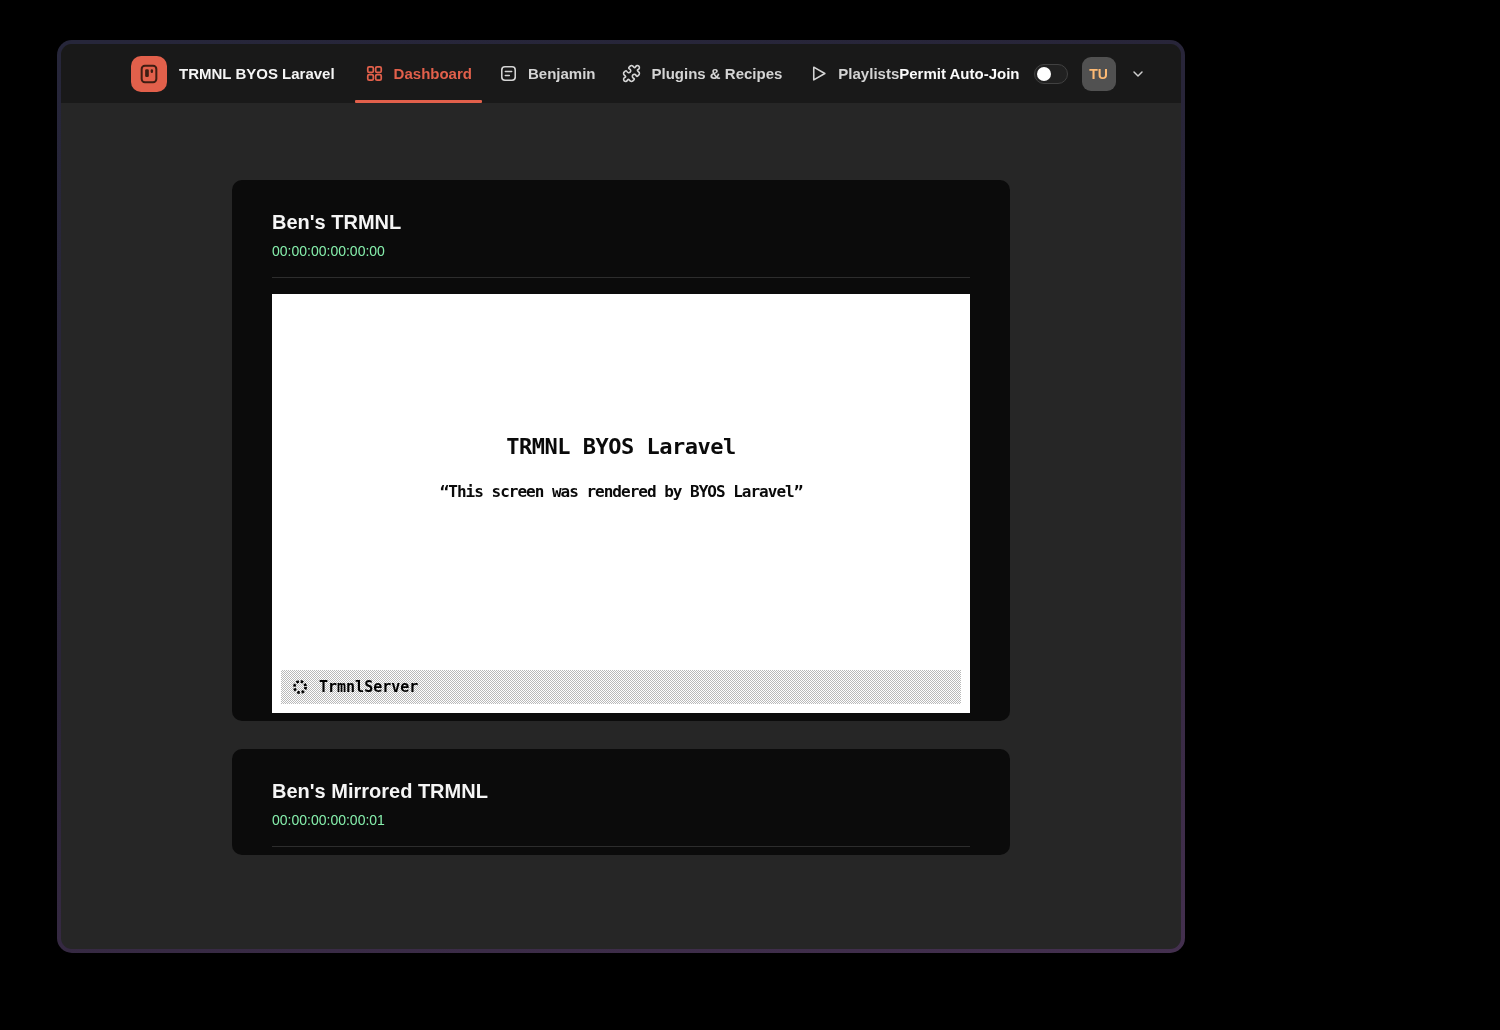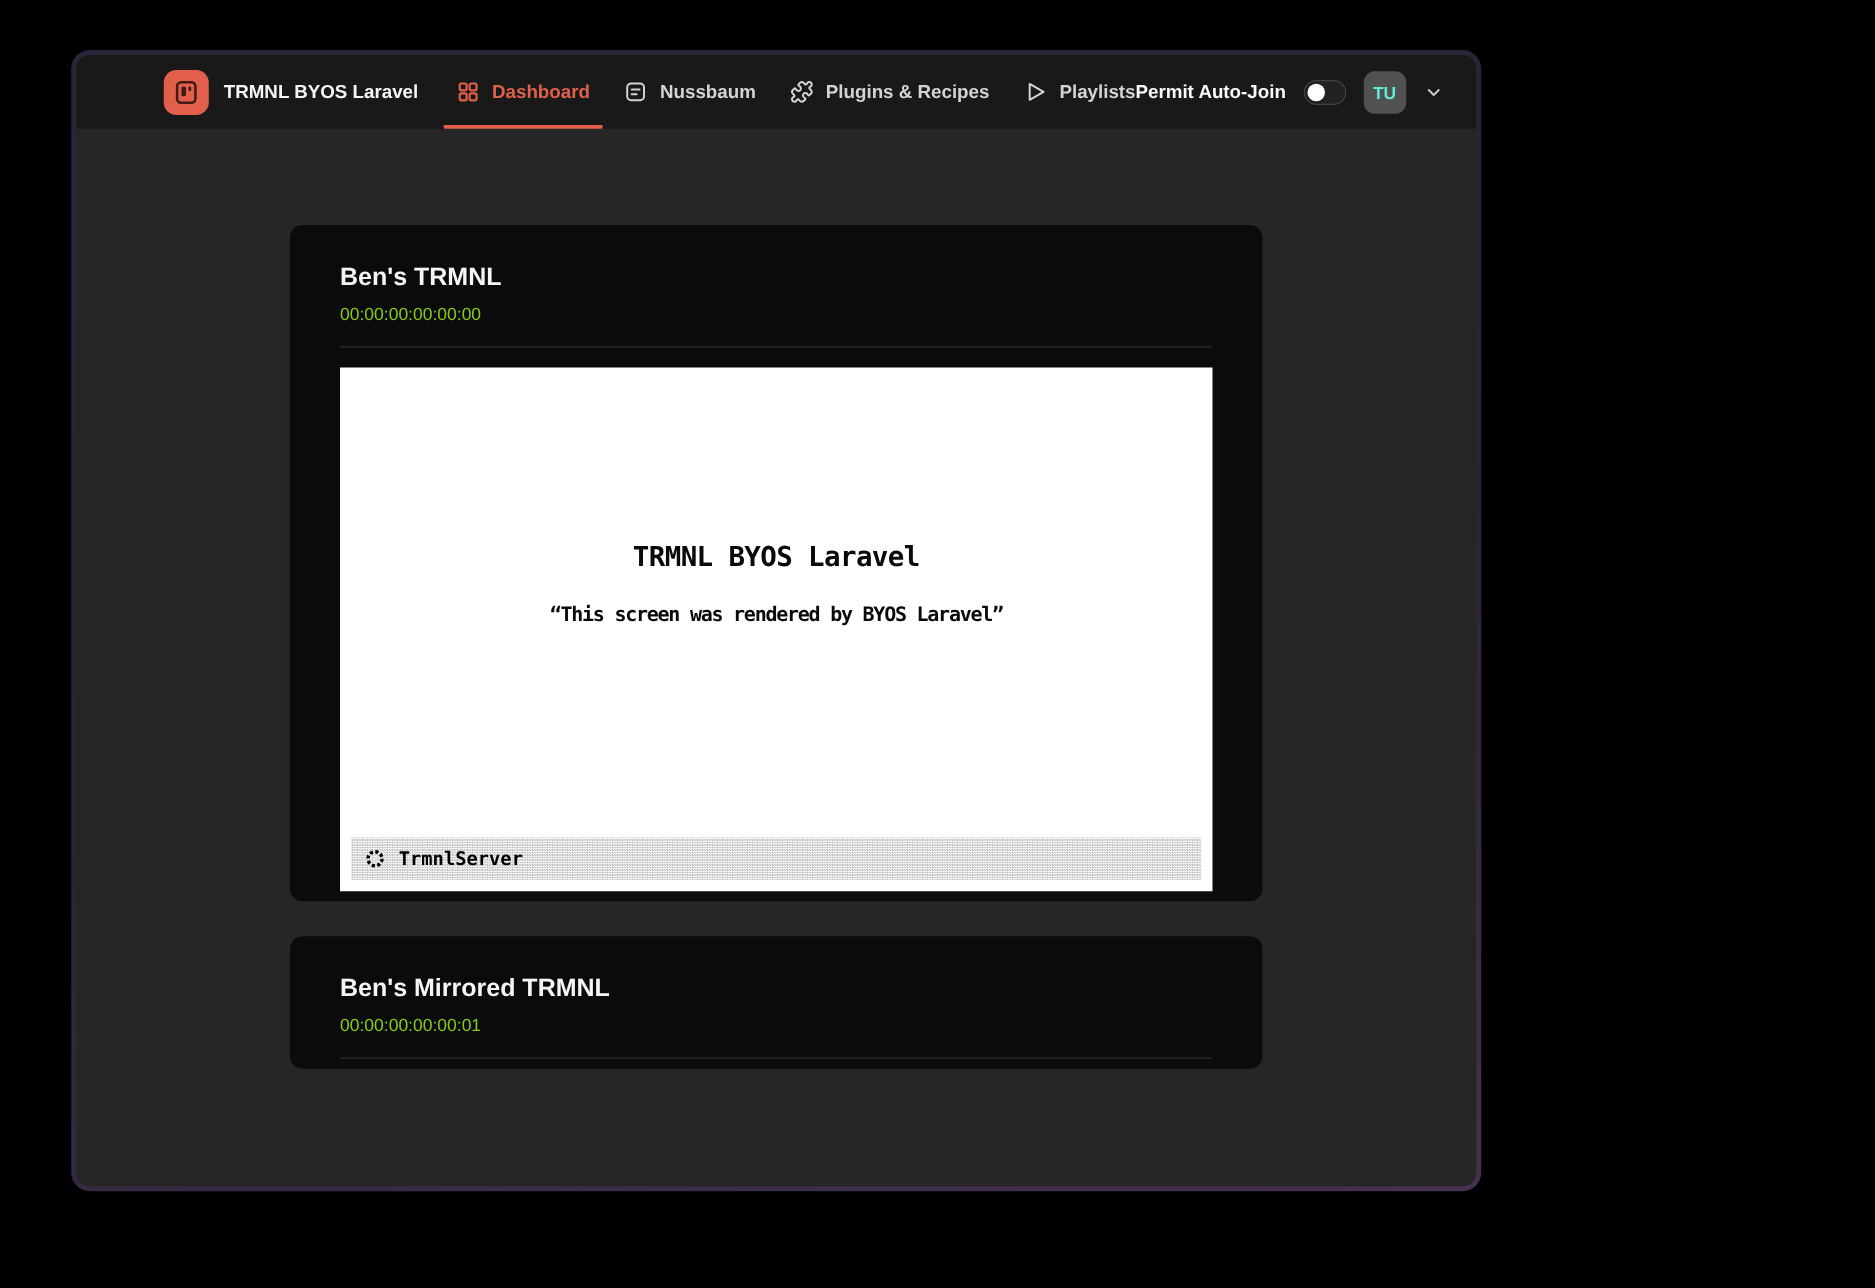--- a/index.html
+++ b/index.html
@@ -47,34 +47,34 @@
   .toggle {
     width:34px; height:20px; border-radius:10px; background:#212121;
     border:1px solid #414141; position:relative; cursor:pointer; flex:0 0 34px;
   }
   .toggle-knob {
     position:absolute; left:2px; top:2px; width:14px; height:14px;
     border-radius:50%; background:#ffffff;
   }
   .avatar {
     width:34px; height:34px; border-radius:9px; background:#515151;
-    color:#5eead4; font-size:14px; font-weight:700;
+    color:#fdba74; font-size:14px; font-weight:700;
     display:flex; align-items:center; justify-content:center; cursor:pointer;
   }
   .chevron { display:flex; align-items:center; cursor:pointer; color:#cfcfcf; }
 
   
   .main { flex:1; overflow:hidden; padding-top:77px; }
   .device-card {
     width:778px; margin:0 auto; background:#0b0b0b; border-radius:10px;
     padding:28px 40px 8px 40px;
   }
   .device-card + .device-card { margin-top:28px; }
   .device-name { color:#f5f5f5; font-size:20px; font-weight:700; line-height:28px; }
-  .device-mac { color:#84cc16; font-size:14px; line-height:20px; margin-top:5px; }
+  .device-mac { color:#86efac; font-size:14px; line-height:20px; margin-top:5px; }
   .card-divider { border:none; border-top:1px solid #2d2d2d; margin-top:16px; }
 
   
   .screen {
     margin-top:16px; width:698px; height:419px; background:#ffffff;
     position:relative; font-family:"DejaVu Sans Mono", monospace; color:#0a0a0a;
   }
   .screen-content { position:absolute; top:140px; left:0; right:0; text-align:center; }
   .screen-title { font-size:22px; font-weight:700; letter-spacing:-0.5px; }
   .screen-quote { font-size:16px; font-weight:700; letter-spacing:-1px; margin-top:23px; }
@@ -135,21 +135,21 @@
         </a>
 
         <a class="nav-item">
           <span>
             <svg viewBox="0 0 24 24" width="19" height="19" fill="none" stroke="currentColor" stroke-width="2">
               <rect x="3.5" y="3.5" width="17" height="17" rx="4"></rect>
               <line x1="8" y1="9.5" x2="16" y2="9.5" stroke-linecap="round"></line>
               <line x1="8" y1="14.5" x2="13" y2="14.5" stroke-linecap="round"></line>
             </svg>
           </span>
-          <span>Nussbaum</span>
+          <span>Benjamin</span>
         </a>
 
         <a class="nav-item">
           <span>
             <svg viewBox="0 0 24 24" width="19" height="19" fill="none" stroke="currentColor" stroke-width="2" stroke-linecap="round" stroke-linejoin="round">
               <path d="M19.439 7.85c-.049.322.059.648.289.878l1.568 1.568c.47.47.706 1.087.706 1.704s-.235 1.233-.706 1.704l-1.611 1.611a.98.98 0 0 1-.837.276c-.47-.07-.802-.48-.968-.925a2.501 2.501 0 1 0-3.214 3.214c.446.166.855.497.925.968a.979.979 0 0 1-.276.837l-1.61 1.61a2.404 2.404 0 0 1-1.705.707 2.402 2.402 0 0 1-1.704-.706l-1.568-1.568a1.026 1.026 0 0 0-.877-.29c-.493.074-.84.504-1.02.968a2.5 2.5 0 1 1-3.237-3.237c.464-.18.894-.527.967-1.02a1.026 1.026 0 0 0-.289-.877l-1.568-1.568A2.402 2.402 0 0 1 1.998 12c0-.617.236-1.234.706-1.704L4.23 8.77c.24-.24.581-.353.917-.303.515.077.877.528 1.073 1.01a2.5 2.5 0 1 0 3.259-3.259c-.482-.196-.933-.558-1.01-1.073-.05-.336.062-.676.303-.917l1.525-1.525A2.402 2.402 0 0 1 12 1.998c.617 0 1.234.236 1.704.706l1.568 1.568c.23.23.556.338.877.29.493-.074.84-.504 1.02-.968a2.5 2.5 0 1 1 3.237 3.237c-.464.18-.894.527-.967 1.02Z"></path>
             </svg>
           </span>
           <span>Plugins &amp; Recipes</span>
         </a>

